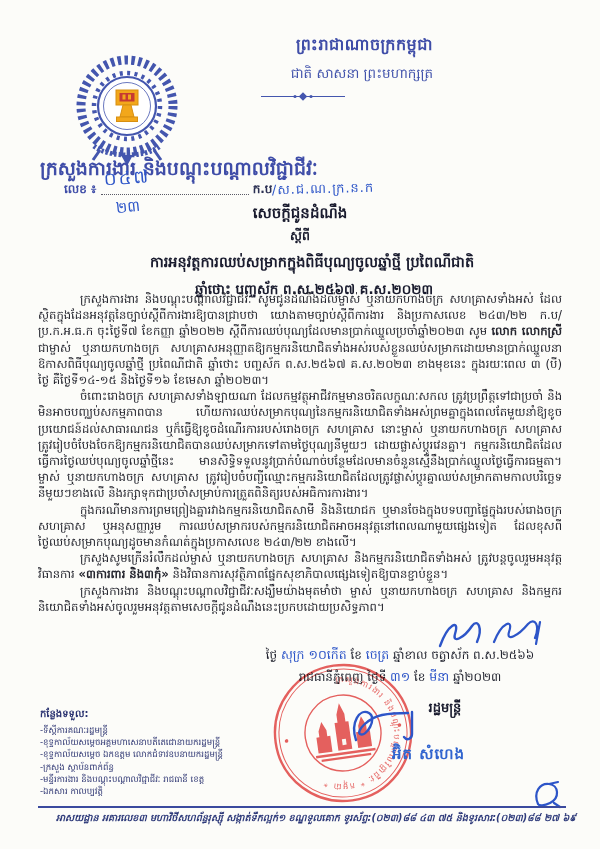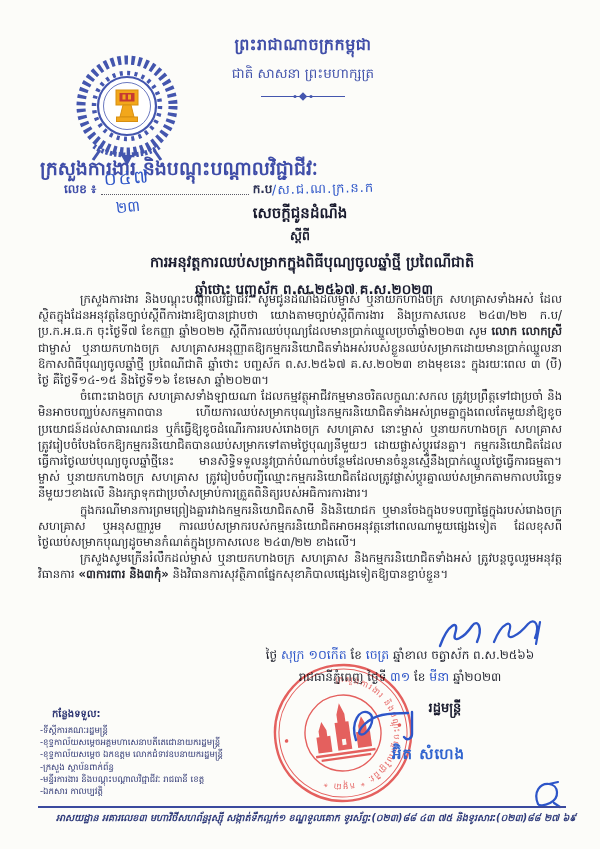--- a/index.html
+++ b/index.html
@@ -1,19 +1,19 @@
 <!DOCTYPE html>
 <html><head>
 <meta charset="utf-8">
 <style>
   html,body{margin:0;padding:0;background:#e8e8e6;}
   .page{position:relative;width:600px;height:849px;margin:0 auto;background:#fcfcf9;
         font-family:"DejaVu Sans",sans-serif;overflow:hidden;color:#23242c;}
   
-  .hdr-center{position:absolute;left:173px;top:34px;width:260px;text-align:center;}
+  .hdr-center{position:absolute;left:173px;top:34px;width:260px;text-align:right;}
   .kingdom{font-size:16px;font-weight:bold;color:#3f4da8;letter-spacing:.5px;}
   .motto{font-size:13.5px;color:#4354ac;margin-top:7px;}
   .orn{margin:7px auto 0;display:block;}
   .logo{position:absolute;left:60px;top:34px;}
   
   .ministry{position:absolute;left:40px;top:156px;font-size:19px;font-weight:bold;color:#3f4da8;}
   .refline{position:absolute;left:64px;top:180px;font-size:12px;color:#3f4da8;font-weight:bold;white-space:nowrap;}
   .dots{display:inline-block;width:148px;border-bottom:1.6px dotted #5a5a66;height:11px;vertical-align:-2px;}
   .refcode{color:#2a2f52;font-weight:bold;}
   .hw{color:#2d55c8;font-weight:normal;}
@@ -35,21 +35,21 @@
   .dateblock{position:absolute;left:235px;top:644px;width:330px;text-align:center;font-size:12px;color:#20222e;line-height:22px;}
   .dateblock .hw{font-size:12.5px;}
   .minister{position:absolute;left:390px;top:699px;width:110px;text-align:center;font-size:13px;font-weight:bold;color:#191b2e;}
   .signname{position:absolute;left:392px;top:744px;width:155px;text-align:left;font-size:15px;font-weight:bold;color:#3064cf;letter-spacing:1px;}
   .stamp{position:absolute;left:272px;top:662px;transform:rotate(-8deg);mix-blend-mode:multiply;opacity:.9;}
   .sig1{position:absolute;left:436px;top:616px;}
   .sig2{position:absolute;left:348px;top:700px;}
   .paraph{position:absolute;left:530px;top:780px;}
   
   .ccblock{position:absolute;left:40px;top:707px;width:235px;color:#2a3270;}
-  .cc-h{font-size:10px;font-weight:bold;margin-bottom:2px;margin-left:12px;}
+  .cc-h{font-size:10px;font-weight:bold;margin-bottom:2px;}
   .cc-i{font-size:8.6px;line-height:12.2px;}
   
   .footline{position:absolute;left:38px;right:34px;top:806px;border-top:2px solid #3b4a9e;}
   .address{position:absolute;left:16px;top:812px;width:600px;text-align:center;font-size:9.6px;
            font-style:italic;font-weight:bold;color:#2e3a7a;}
 </style>
 </head>
 <body>
 
 <div class="page">
@@ -97,20 +97,21 @@
     <div class="t2">ស្តីពី</div>
     <div class="t3">ការអនុវត្តការឈប់សម្រាកក្នុងពិធីបុណ្យចូលឆ្នាំថ្មី ប្រពៃណីជាតិ</div>
     <div class="t4">ឆ្នាំថោះ បញ្ចស័ក ព.ស.២៥៦៧ គ.ស.២០២៣</div>
   </div>
 
   <div class="bodytext">
     <p class="para"><span>ក្រសួងការងារ និងបណ្តុះបណ្តាលវិជ្ជាជីវៈ សូមជូនដំណឹងដល់ម្ចាស់ ឬនាយកហាងចក្រ សហគ្រាសទាំងអស់ ដែលស្ថិតក្នុងដែនអនុវត្តនៃច្បាប់ស្តីពីការងារឱ្យបានជ្រាបថា យោងតាមច្បាប់ស្តីពីការងារ និងប្រកាសលេខ ២៤៣/២២ ក.ប/ប្រ.ក.អ.ធ.ក ចុះថ្ងៃទី៧ ខែកញ្ញា ឆ្នាំ២០២២ ស្តីពីការឈប់បុណ្យដែលមានប្រាក់ឈ្នួលប្រចាំឆ្នាំ២០២៣ សូម </span><span class="b">លោក លោកស្រី</span><span> ជាម្ចាស់ ឬនាយកហាងចក្រ សហគ្រាសអនុញ្ញាតឱ្យកម្មករនិយោជិតទាំងអស់របស់ខ្លួនឈប់សម្រាកដោយមានប្រាក់ឈ្នួលនាឱកាសពិធីបុណ្យចូលឆ្នាំថ្មី ប្រពៃណីជាតិ ឆ្នាំថោះ បញ្ចស័ក ព.ស.២៥៦៧ គ.ស.២០២៣ ខាងមុខនេះ ក្នុងរយៈពេល ៣ (បី) ថ្ងៃ គឺថ្ងៃទី១៤-១៥ និងថ្ងៃទី១៦ ខែមេសា ឆ្នាំ២០២៣។</span></p>
     <p class="para">ចំពោះរោងចក្រ សហគ្រាសទាំងឡាយណា ដែលកម្មវត្ថុអាជីវកម្មមានចរិតលក្ខណៈសកល ត្រូវប្រព្រឹត្តទៅជាប្រចាំ និងមិនអាចបញ្ឈប់សកម្មភាពបាន ហើយការឈប់សម្រាកបុណ្យនៃកម្មករនិយោជិតទាំងអស់ព្រមគ្នាក្នុងពេលតែមួយនាំឱ្យខូចប្រយោជន៍ដល់សាធារណជន ឬក៏ធ្វើឱ្យខូចដំណើរការរបស់រោងចក្រ សហគ្រាស នោះម្ចាស់ ឬនាយកហាងចក្រ សហគ្រាស ត្រូវរៀបចំបែងចែកឱ្យកម្មករនិយោជិតបានឈប់សម្រាកទៅតាមថ្ងៃបុណ្យនីមួយៗ ដោយផ្លាស់ប្តូរវេនគ្នា។ កម្មករនិយោជិតដែលធ្វើការថ្ងៃឈប់បុណ្យចូលឆ្នាំថ្មីនេះ មានសិទ្ធិទទួលនូវប្រាក់បំណាច់បន្ថែមដែលមានចំនួនស្មើនឹងប្រាក់ឈ្នួលថ្ងៃធ្វើការធម្មតា។ ម្ចាស់ ឬនាយកហាងចក្រ សហគ្រាស ត្រូវរៀបចំបញ្ជីឈ្មោះកម្មករនិយោជិតដែលត្រូវផ្លាស់ប្តូរគ្នាឈប់សម្រាកតាមកាលបរិច្ឆេទនីមួយៗខាងលើ និងរក្សាទុកជាប្រចាំសម្រាប់ការត្រួតពិនិត្យរបស់អធិការការងារ។</p>
     <p class="para">ក្នុងករណីមានការព្រមព្រៀងគ្នារវាងកម្មករនិយោជិតសាមី និងនិយោជក ឬមានចែងក្នុងបទបញ្ជាផ្ទៃក្នុងរបស់រោងចក្រ សហគ្រាស ឬអនុសញ្ញារួម ការឈប់សម្រាករបស់កម្មករនិយោជិតអាចអនុវត្តនៅពេលណាមួយផ្សេងទៀត ដែលខុសពីថ្ងៃឈប់សម្រាកបុណ្យដូចមានកំណត់ក្នុងប្រកាសលេខ ២៤៣/២២ ខាងលើ។</p>
     <p class="para"><span>ក្រសួងសូមក្រើនរំលឹកដល់ម្ចាស់ ឬនាយកហាងចក្រ សហគ្រាស និងកម្មករនិយោជិតទាំងអស់ ត្រូវបន្តចូលរួមអនុវត្តវិធានការ </span><span class="b">«៣ការពារ និង៣កុំ»</span><span> និងវិធានការសុវត្ថិភាពផ្នែកសុខាភិបាលផ្សេងទៀតឱ្យបានខ្ជាប់ខ្ជួន។</span></p>
+    <p class="para">ក្រសួងការងារ និងបណ្តុះបណ្តាលវិជ្ជាជីវៈសង្ឃឹមយ៉ាងមុតមាំថា ម្ចាស់ ឬនាយកហាងចក្រ សហគ្រាស និងកម្មករនិយោជិតទាំងអស់ចូលរួមអនុវត្តតាមសេចក្តីជូនដំណឹងនេះប្រកបដោយប្រសិទ្ធភាព។</p>
   </div>
 
   <svg class="sig1" width="118" height="40">
     <path d="M4,30 C12,8 24,2 19,18 C16,28 28,22 36,10 C42,2 47,12 41,26" fill="none" stroke="#2d55c8" stroke-width="2.4" stroke-linecap="round"></path>
     <path d="M58,26 C66,6 78,2 73,16 C70,26 82,20 92,8 C99,1 104,9 99,22 M104,6 L100,28" fill="none" stroke="#2d55c8" stroke-width="2.2" stroke-linecap="round"></path>
   </svg>
 
   <div class="dateblock">
     <div>
       <span>ថ្ងៃ</span>

